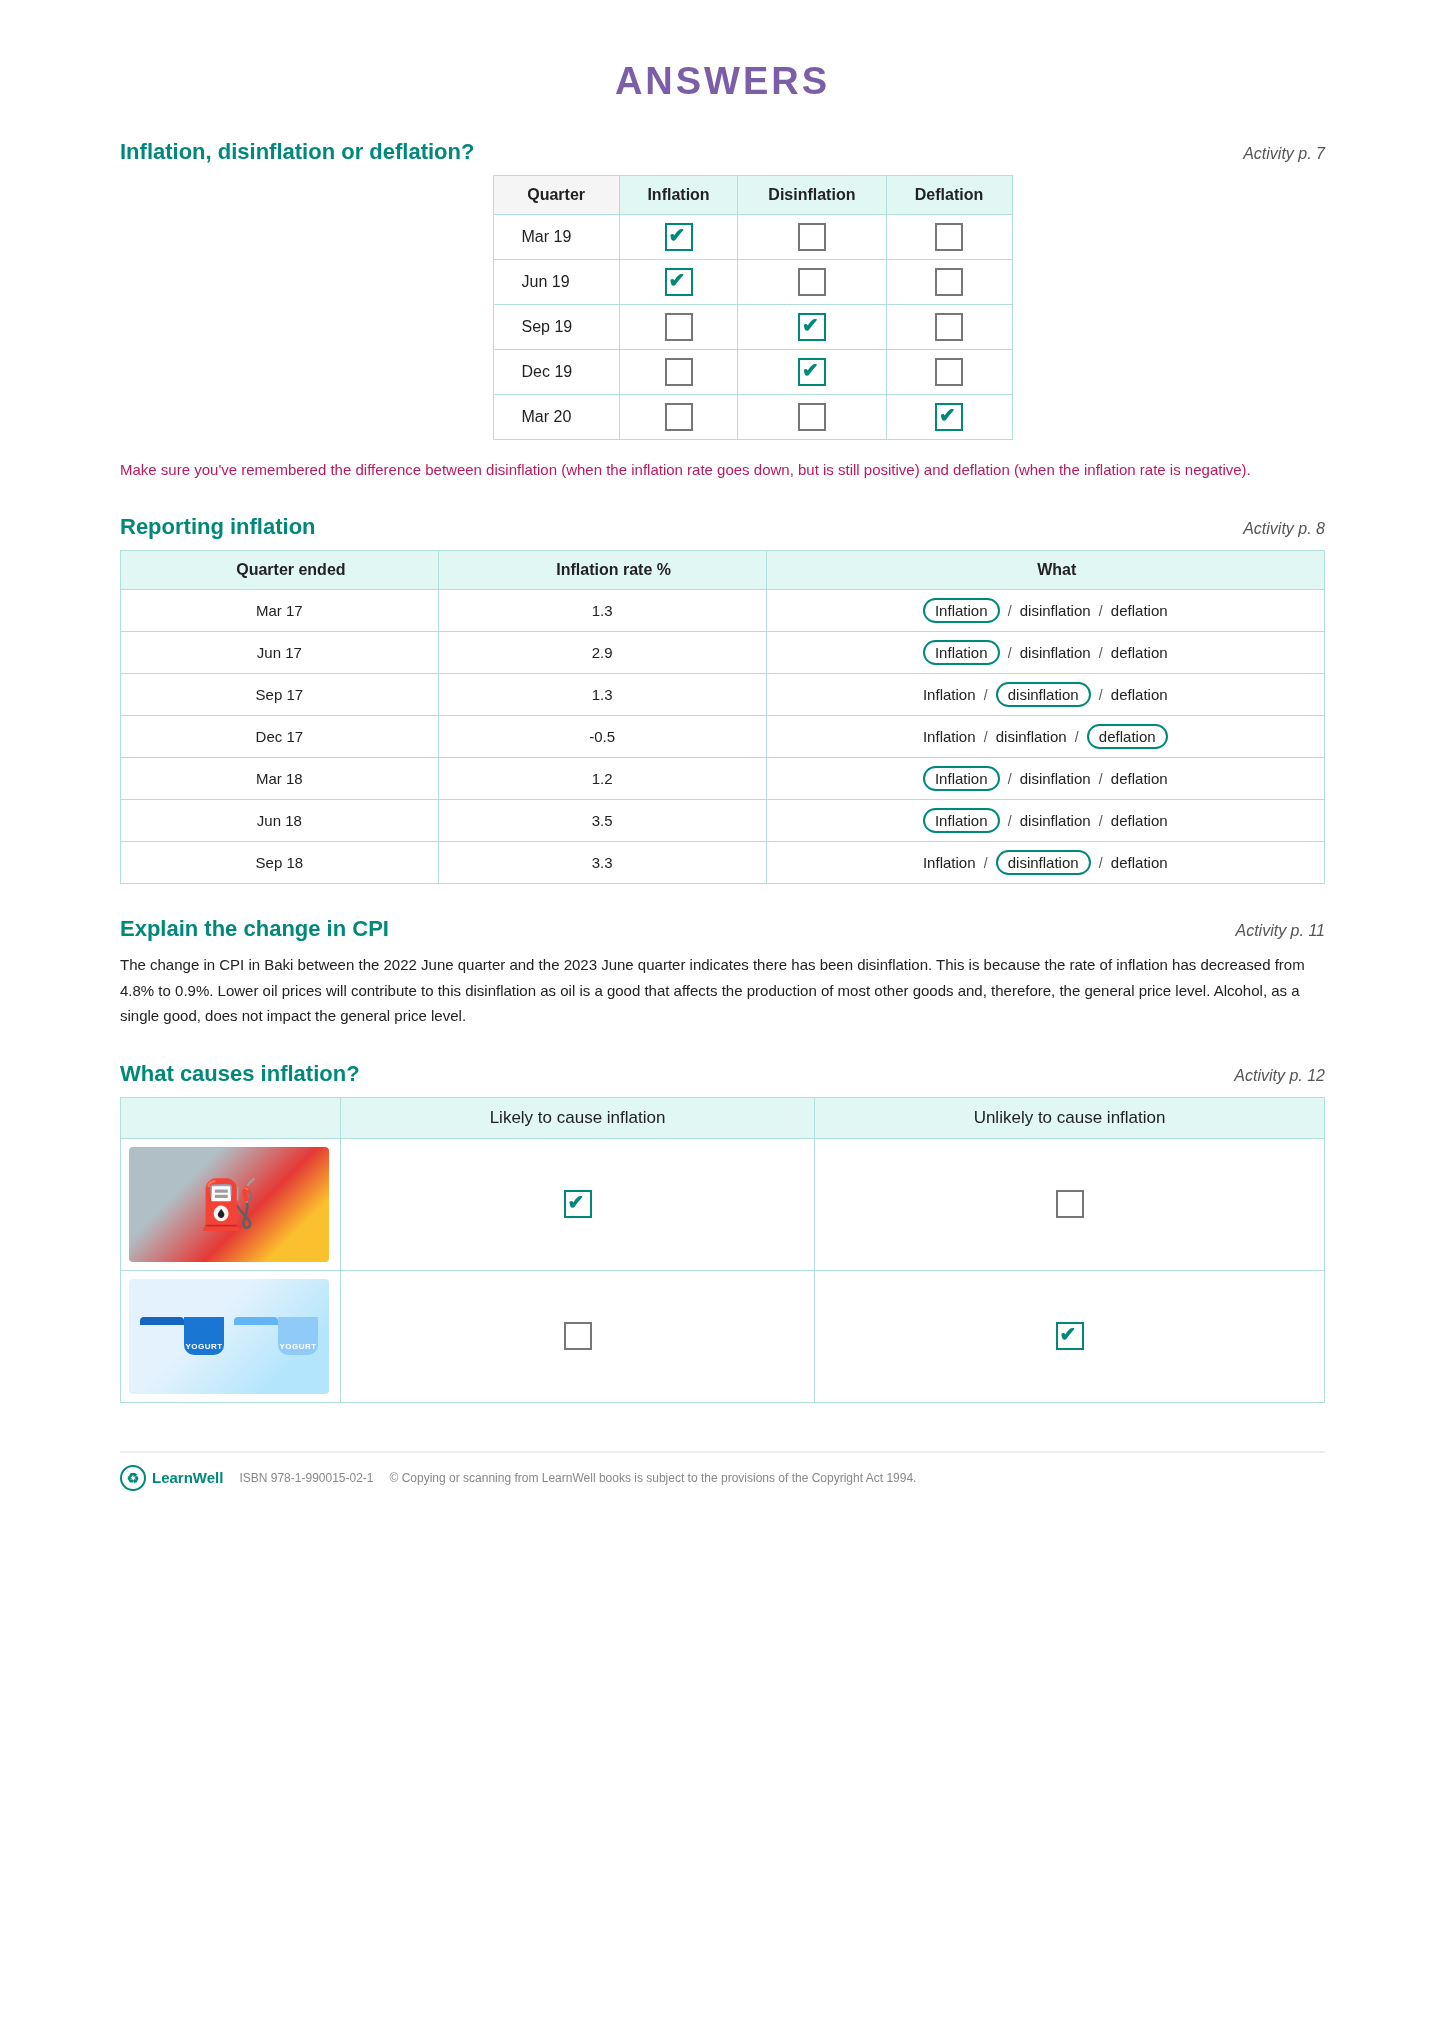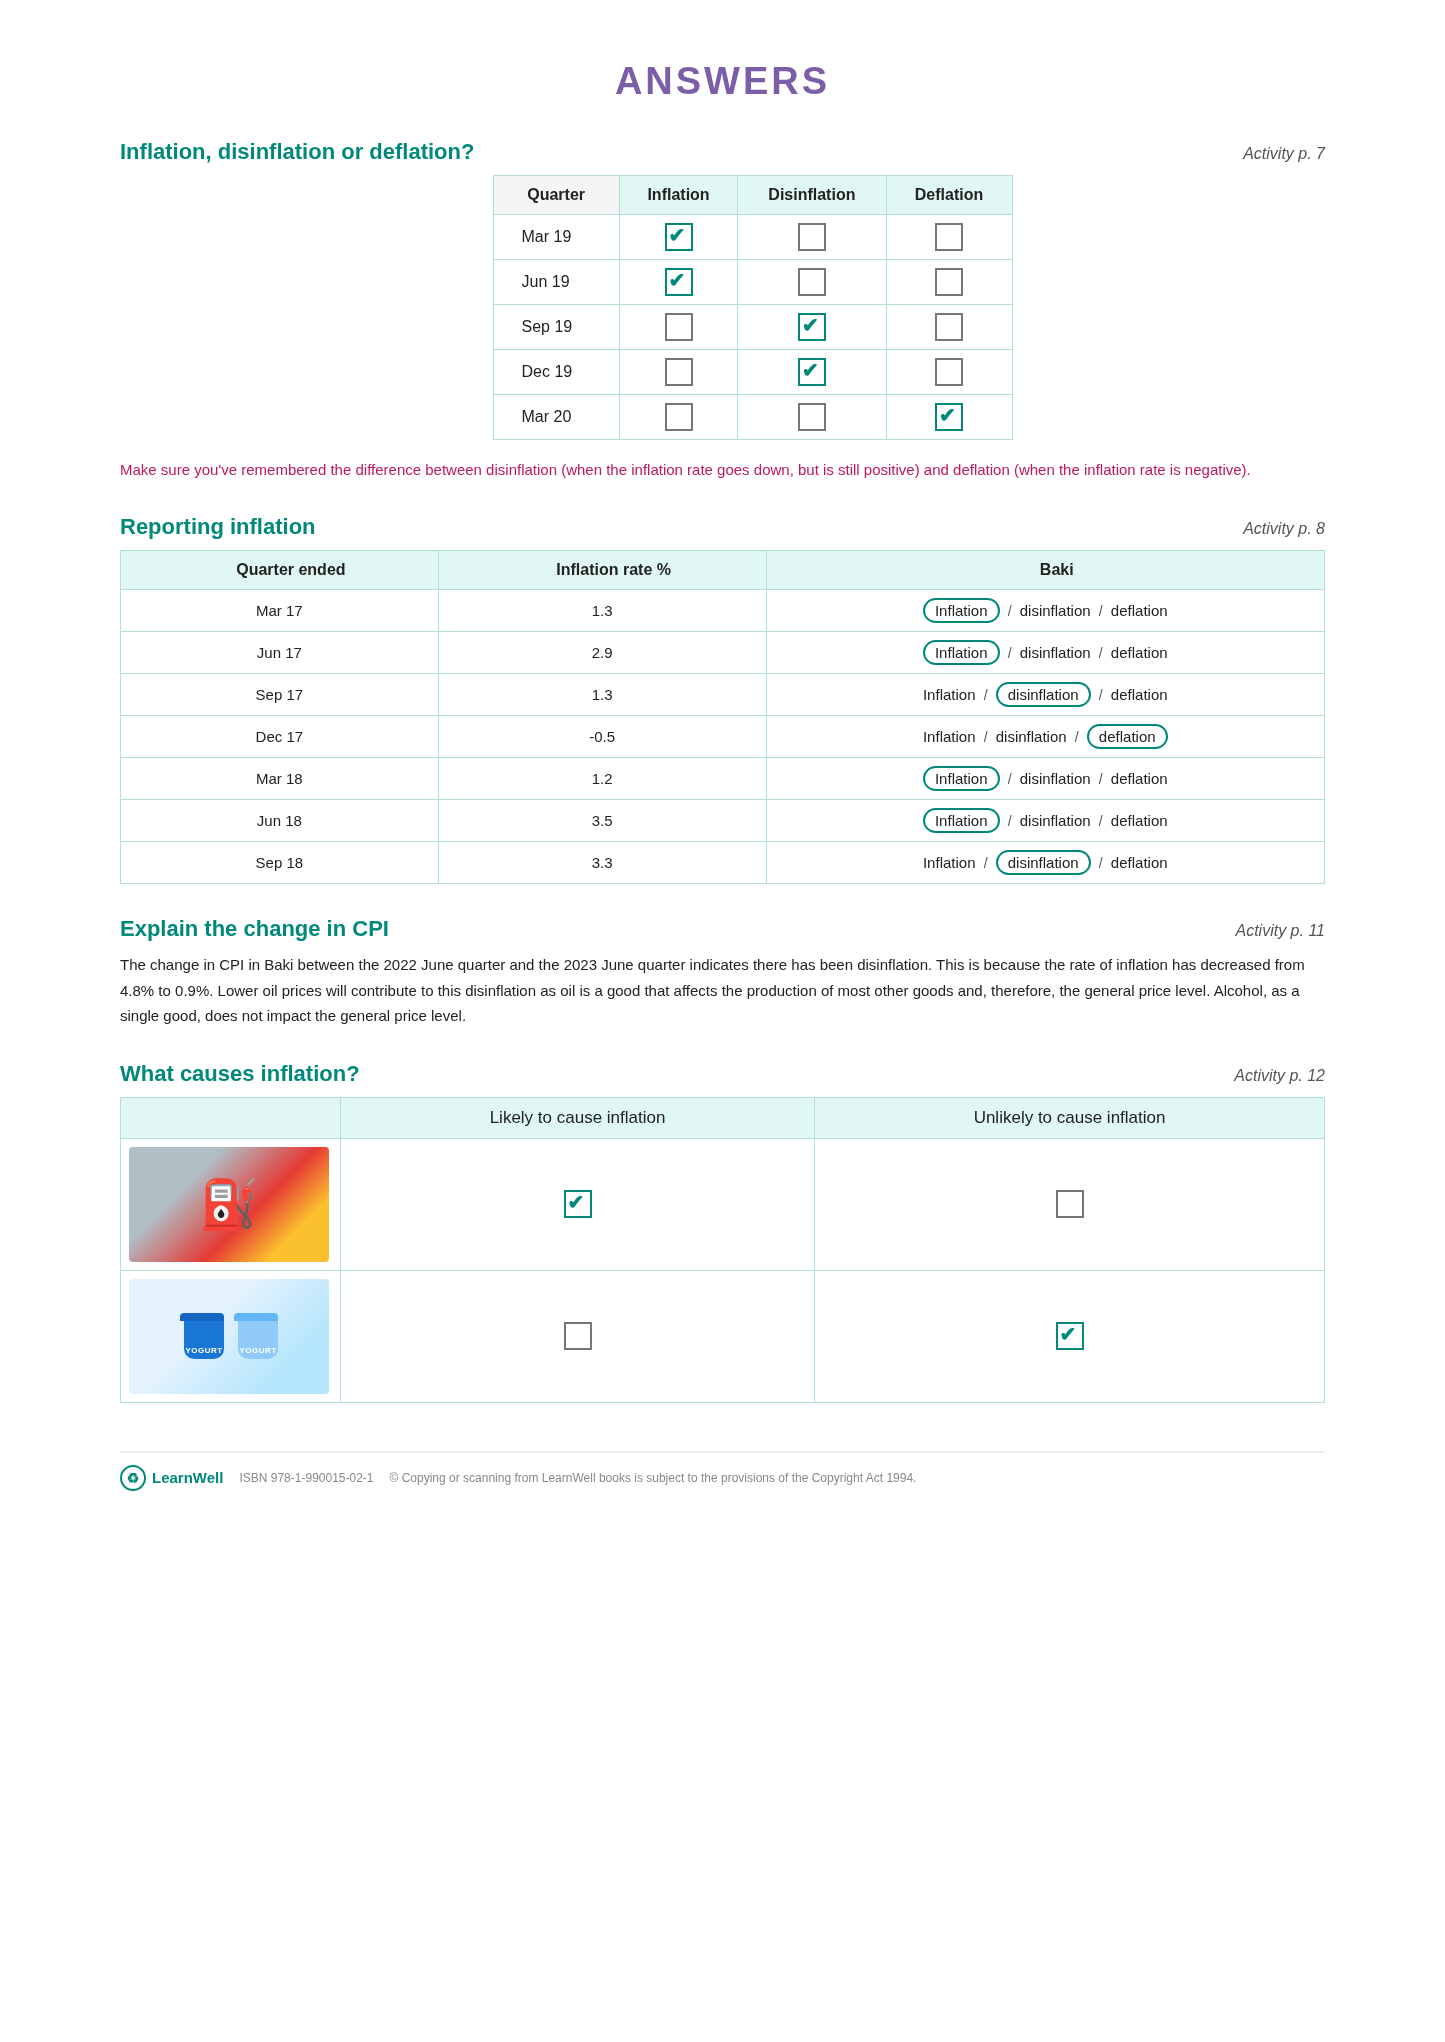--- a/index.html
+++ b/index.html
@@ -165,22 +165,22 @@
       border-radius: 4px;
       position: relative;
       overflow: hidden;
       display: flex;
       align-items: center;
       justify-content: center;
       gap: 10px;
     }
     .yogurt-cup {
       display: flex;
-      flex-direction: column;
-      align-items: flex-end;
+      flex-direction: row;
+      align-items: flex-start;
     }
     .yogurt-cup-body {
       width: 40px;
       height: 38px;
       background: #1976d2;
       border-radius: 0 0 10px 10px;
       display: flex;
       align-items: flex-end;
       justify-content: center;
       padding-bottom: 4px;
@@ -311,21 +311,21 @@
   <div class="section-header">
     <span class="section-title">Reporting inflation</span>
     <span class="activity-ref">Activity p. 8</span>
   </div>
   <div class="wide-table-wrap">
     <table class="report-table">
       <thead>
         <tr>
           <th>Quarter ended</th>
           <th>Inflation rate %</th>
-          <th>Baki</th>
+          <th>What</th>
         </tr>
       </thead>
       <tbody id="report-tbody">
       <tr>
       <td>Mar 17</td>
       <td>1.3</td>
       <td class="term-cell">
         <span class="term-word circled">Inflation</span>
         <span class="term-slash">/</span>
         <span class="term-word">disinflation</span>

